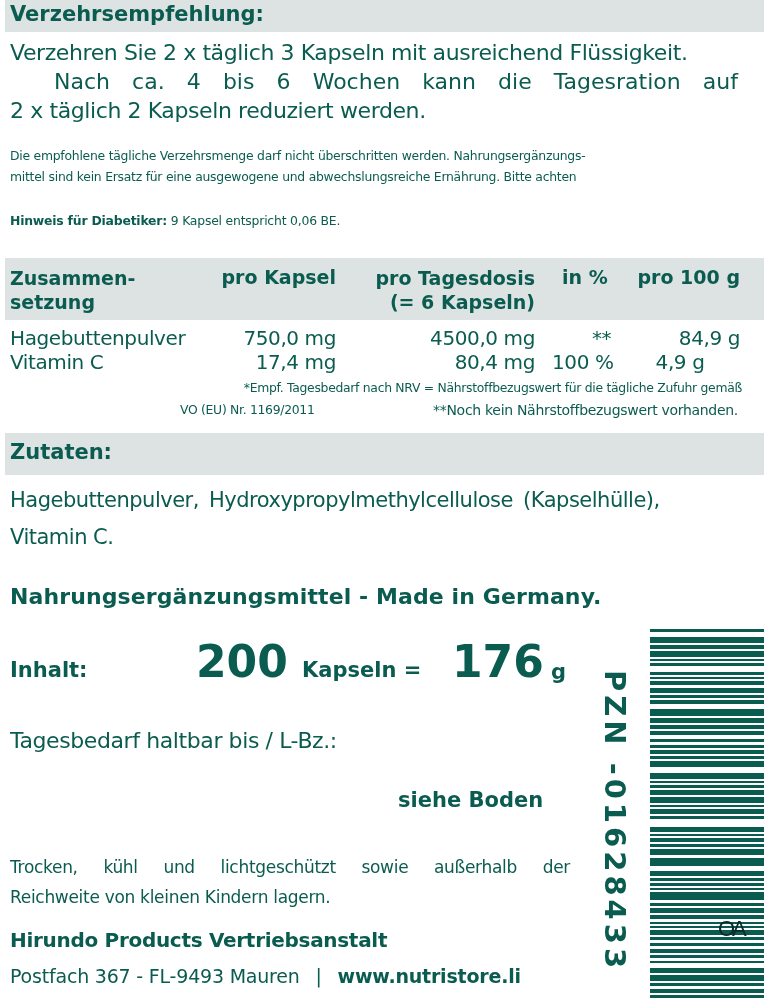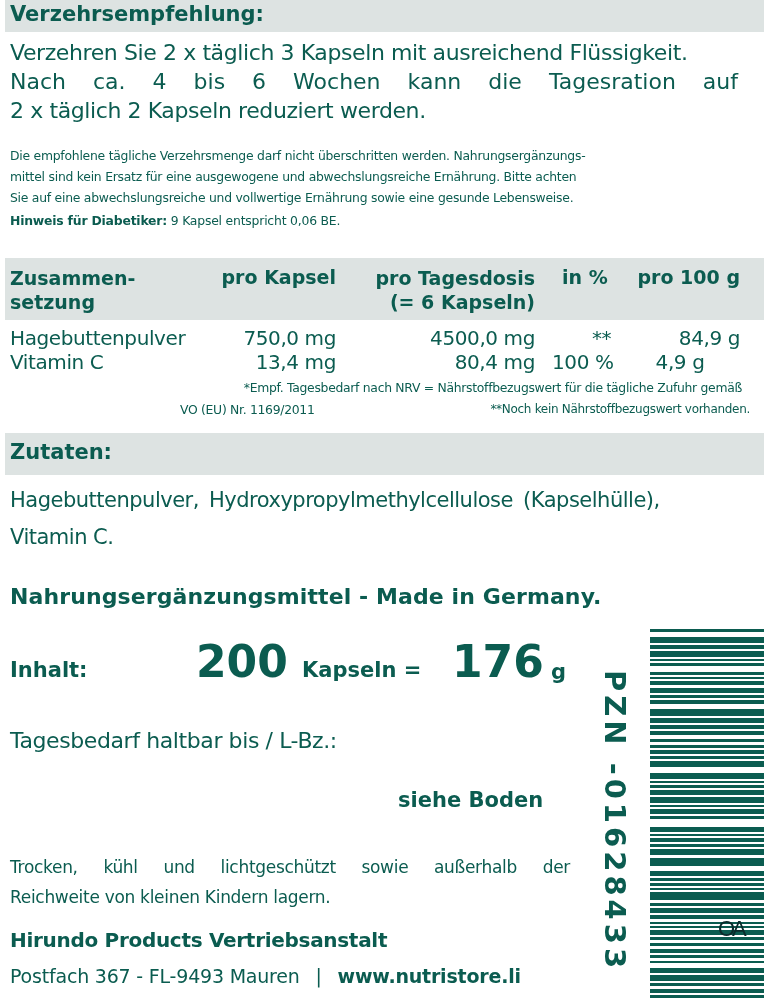--- a/index.html
+++ b/index.html
@@ -17,29 +17,28 @@
 </style>
 </head>
 <body>
 
 <div class="bar" style="top:0; height:32px;"></div>
 <div class="abs h" style="left:10px; top:2px; font-size:21px;">Verzehrsempfehlung:</div>
 
 <div class="abs" style="left:10px; top:38px; font-size:22px; width:728px; line-height:29px; white-space:normal;">
   <div style="white-space:nowrap; letter-spacing:-0.4px;">Verzehren Sie 2 x täglich 3 Kapseln mit ausreichend Flüssigkeit.</div>
   <div style="display:flex; justify-content:space-between;">
-    <span id="dl2" style="width:100%; text-align:justify; text-align-last:justify; display:block;">Nach ca. 4 bis 6 Wochen kann die Tagesration auf</span>
+    <span id="dl2" style="width:100%; text-align:justify; text-align-last:justify; display:block;margin-left:44px;">Nach ca. 4 bis 6 Wochen kann die Tagesration auf</span>
   </div>
   <div style="white-space:nowrap; letter-spacing:-0.4px;">2 x täglich 2 Kapseln reduziert werden.</div>
 </div>
 
 <div class="abs" style="left:10px; top:145px; font-size:12.4px; line-height:21px; letter-spacing:-0.25px;">
   <div>Die empfohlene tägliche Verzehrsmenge darf nicht überschritten werden. Nahrungsergänzungs-</div>
   <div>mittel sind kein Ersatz für eine ausgewogene und abwechslungsreiche Ernährung. Bitte achten</div>
-  <div>Sie auf eine abwechslungsreiche und vollwertige Ernährung sowie eine gesunde Lebensweise.</div>
 </div>
 
 <div class="abs" style="left:10px; top:213px; font-size:12.4px; letter-spacing:-0.2px;">
   <span style="font-weight:bold;">Hinweis für Diabetiker:</span>
   <span>9 Kapsel entspricht 0,06 BE.</span>
 </div>
 
 <div class="bar" style="top:258px; height:62px;"></div>
 <div class="abs h" style="left:10px; top:266px; font-size:19px; line-height:24px;">
   <div>Zusammen-</div>
@@ -56,30 +55,30 @@
 <div class="abs" style="left:10px; top:326px; width:740px; font-size:20px; line-height:24px;">
   <div style="position:relative; height:24px; letter-spacing:-0.4px;">
     <span class="abs" style="left:0;">Hagebuttenpulver</span>
     <span class="abs" style="left:200px; width:126px; text-align:right;">750,0 mg</span>
     <span class="abs" style="left:335px; width:190px; text-align:right;">4500,0 mg</span>
     <span class="abs" style="left:582px;">**</span>
     <span class="abs" style="left:610px; width:120px; text-align:right;">84,9 g</span>
   </div>
   <div style="position:relative; height:24px; letter-spacing:-0.4px;">
     <span class="abs" style="left:0;">Vitamin C</span>
-    <span class="abs" style="left:200px; width:126px; text-align:right;">13,4 mg</span>
+    <span class="abs" style="left:200px; width:126px; text-align:right;">17,4 mg</span>
     <span class="abs" style="left:335px; width:190px; text-align:right;">80,4 mg</span>
     <span class="abs" style="left:542px;">100 %</span>
     <span class="abs" style="left:610px; width:120px; text-align:center;">4,9 g</span>
   </div>
 </div>
 
 <div class="abs" style="right:22px; top:380px; font-size:12.4px; letter-spacing:-0.3px;">*Empf. Tagesbedarf nach NRV = Nährstoffbezugswert für die tägliche Zufuhr gemäß</div>
 <div class="abs" style="left:180px; top:402px; font-size:12.4px; letter-spacing:-0.3px;">VO (EU) Nr. 1169/2011</div>
-<div class="abs" style="right:14px; top:402px; font-size:12px; letter-spacing:-0.3px;">**Noch kein Nährstoffbezugswert vorhanden.</div>
+<div class="abs" style="right:26px; top:402px; font-size:14px; letter-spacing:-0.3px;">**Noch kein Nährstoffbezugswert vorhanden.</div>
 
 <div class="bar" style="top:433px; height:42px;"></div>
 <div class="abs h" style="left:10px; top:440px; font-size:21px;">Zutaten:</div>
 <div class="abs" style="left:10px; top:482px; font-size:21px; letter-spacing:-0.5px; line-height:37px;">
   <div style="word-spacing:4px;">Hagebuttenpulver, Hydroxypropylmethylcellulose (Kapselhülle),</div>
   <div>Vitamin C.</div>
 </div>
 
 <div class="abs h" style="left:10px; top:584px; font-size:22px; letter-spacing:0.1px;">Nahrungsergänzungsmittel - Made in Germany.</div>
 

